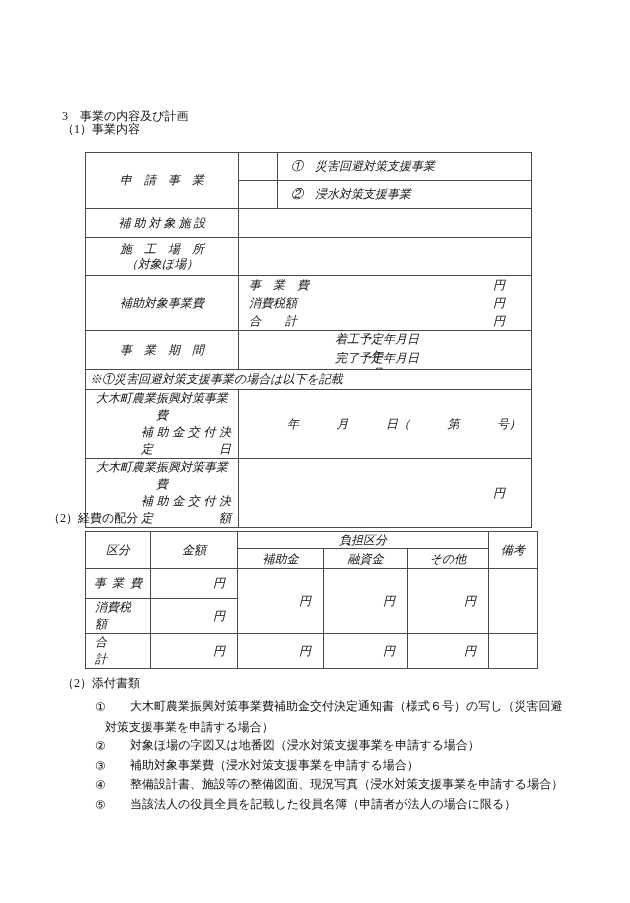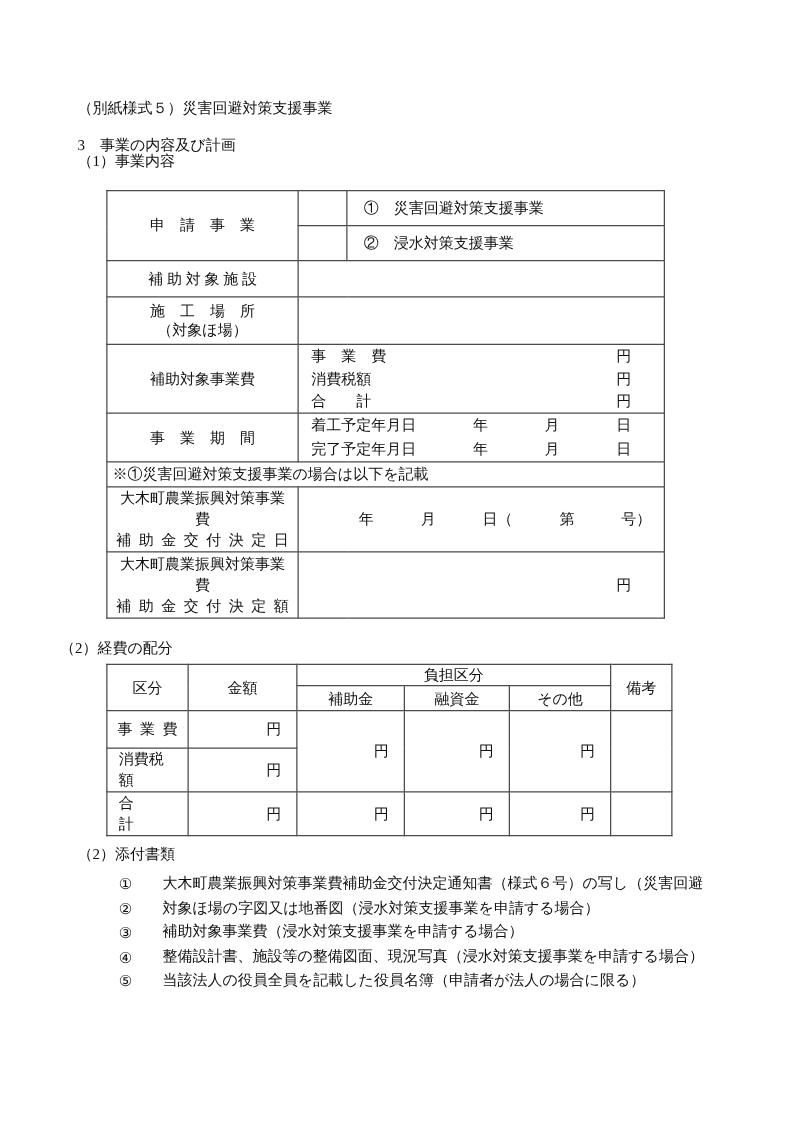--- a/index.html
+++ b/index.html
@@ -9,33 +9,33 @@
     background:#ffffff;
     font-family:"Liberation Serif","DejaVu Serif",serif;
     font-size:12px;color:#111;
     overflow:hidden;
     margin:0 auto;
   }
   .abs{position:absolute;}
   .heading{white-space:nowrap;line-height:14px;}
 
   table{border-collapse:collapse;table-layout:fixed;}
-  td{border:1px solid #4a4a4a;padding:0;font-size:12px;vertical-align:middle;overflow:hidden;}
+  td{border:1px solid #4a4a4a;padding:0;font-size:12px;vertical-align:middle;overflow:hidden;font-style:italic;}
 
   
   .t1{width:446px;}
   .t1 .lbl{text-align:center;line-height:15px;}
   .t1 .optcell{padding-left:13px;}
   .fx{display:flex;justify-content:space-between;align-items:center;}
   .costline{height:18px;padding:0 26px 0 10px;}
-  .perline{height:19px;padding:0 26px 0 10px;}
+  .perline{height:19px;padding:0 26px 0 10px;flex-direction:column;}
   .grantdate{padding:0 10px 0 48px;height:100%;}
   .yen-right{text-align:right;padding-right:26px;}
   .lbl3 div{line-height:17px;text-align:center;}
-  .lbl3 .just{text-align:justify;text-align-last:justify;padding:0 7px;}
+  .lbl3 .just{text-align:justify;text-align-last:justify;padding:0 7px;margin-left:48px;}
   .notecell{padding-left:4px;line-height:19px;}
 
   
   .t2{width:452px;}
   .t2 td{text-align:center;}
   .t2 .hdr{line-height:14px;}
   .t2 .rowlbl{text-align:justify;text-align-last:justify;padding:0 8px;}
   .t2 .rowlbl.nojust{text-align:left;text-align-last:left;padding-left:9px;}
   .t2 .yen{text-align:right;padding-right:12px;}
 
@@ -44,21 +44,20 @@
   .att-row{display:flex;}
   .att-num{flex:none;width:35px;}
   .att-text{flex:1;font-family:Liberation Mono, monospace;}
   .att-cont{padding-left:10px;}
 </style>
 </head>
 <body>
 
 <div class="page">
 
-  <div class="abs heading" style="left:62px;top:79px;">（別紙様式５）災害回避対策支援事業</div>
   <div class="abs heading" style="left:62px;top:109px;">3　事業の内容及び計画</div>
   <div class="abs heading" style="left:62px;top:122px;">（1）事業内容</div>
 
   <table class="t1 abs" style="left:85px;top:152px;">
     <colgroup>
         <col style="width:153px">
         <col style="width:39px">
         <col style="width:254px">
       </colgroup>
     <tbody>
@@ -192,20 +191,21 @@
   </tbody>
     </table>
 
   <div class="abs heading" style="left:62px;top:676px;">（2）添付書類</div>
 
   <div class="att abs" style="left:95px;top:698px;">
     <div class="att-row">
       <span class="att-num">①</span>
       <span class="att-text">大木町農業振興対策事業費補助金交付決定通知書（様式６号）の写し（災害回避</span>
     </div>
+    <div class="att-cont">対策支援事業を申請する場合）</div>
     <div class="att-row">
       <span class="att-num">②</span>
       <span class="att-text">対象ほ場の字図又は地番図（浸水対策支援事業を申請する場合）</span>
     </div>
     <div class="att-row">
       <span class="att-num">③</span>
       <span class="att-text">補助対象事業費（浸水対策支援事業を申請する場合）</span>
     </div>
     <div class="att-row">
       <span class="att-num">④</span>

